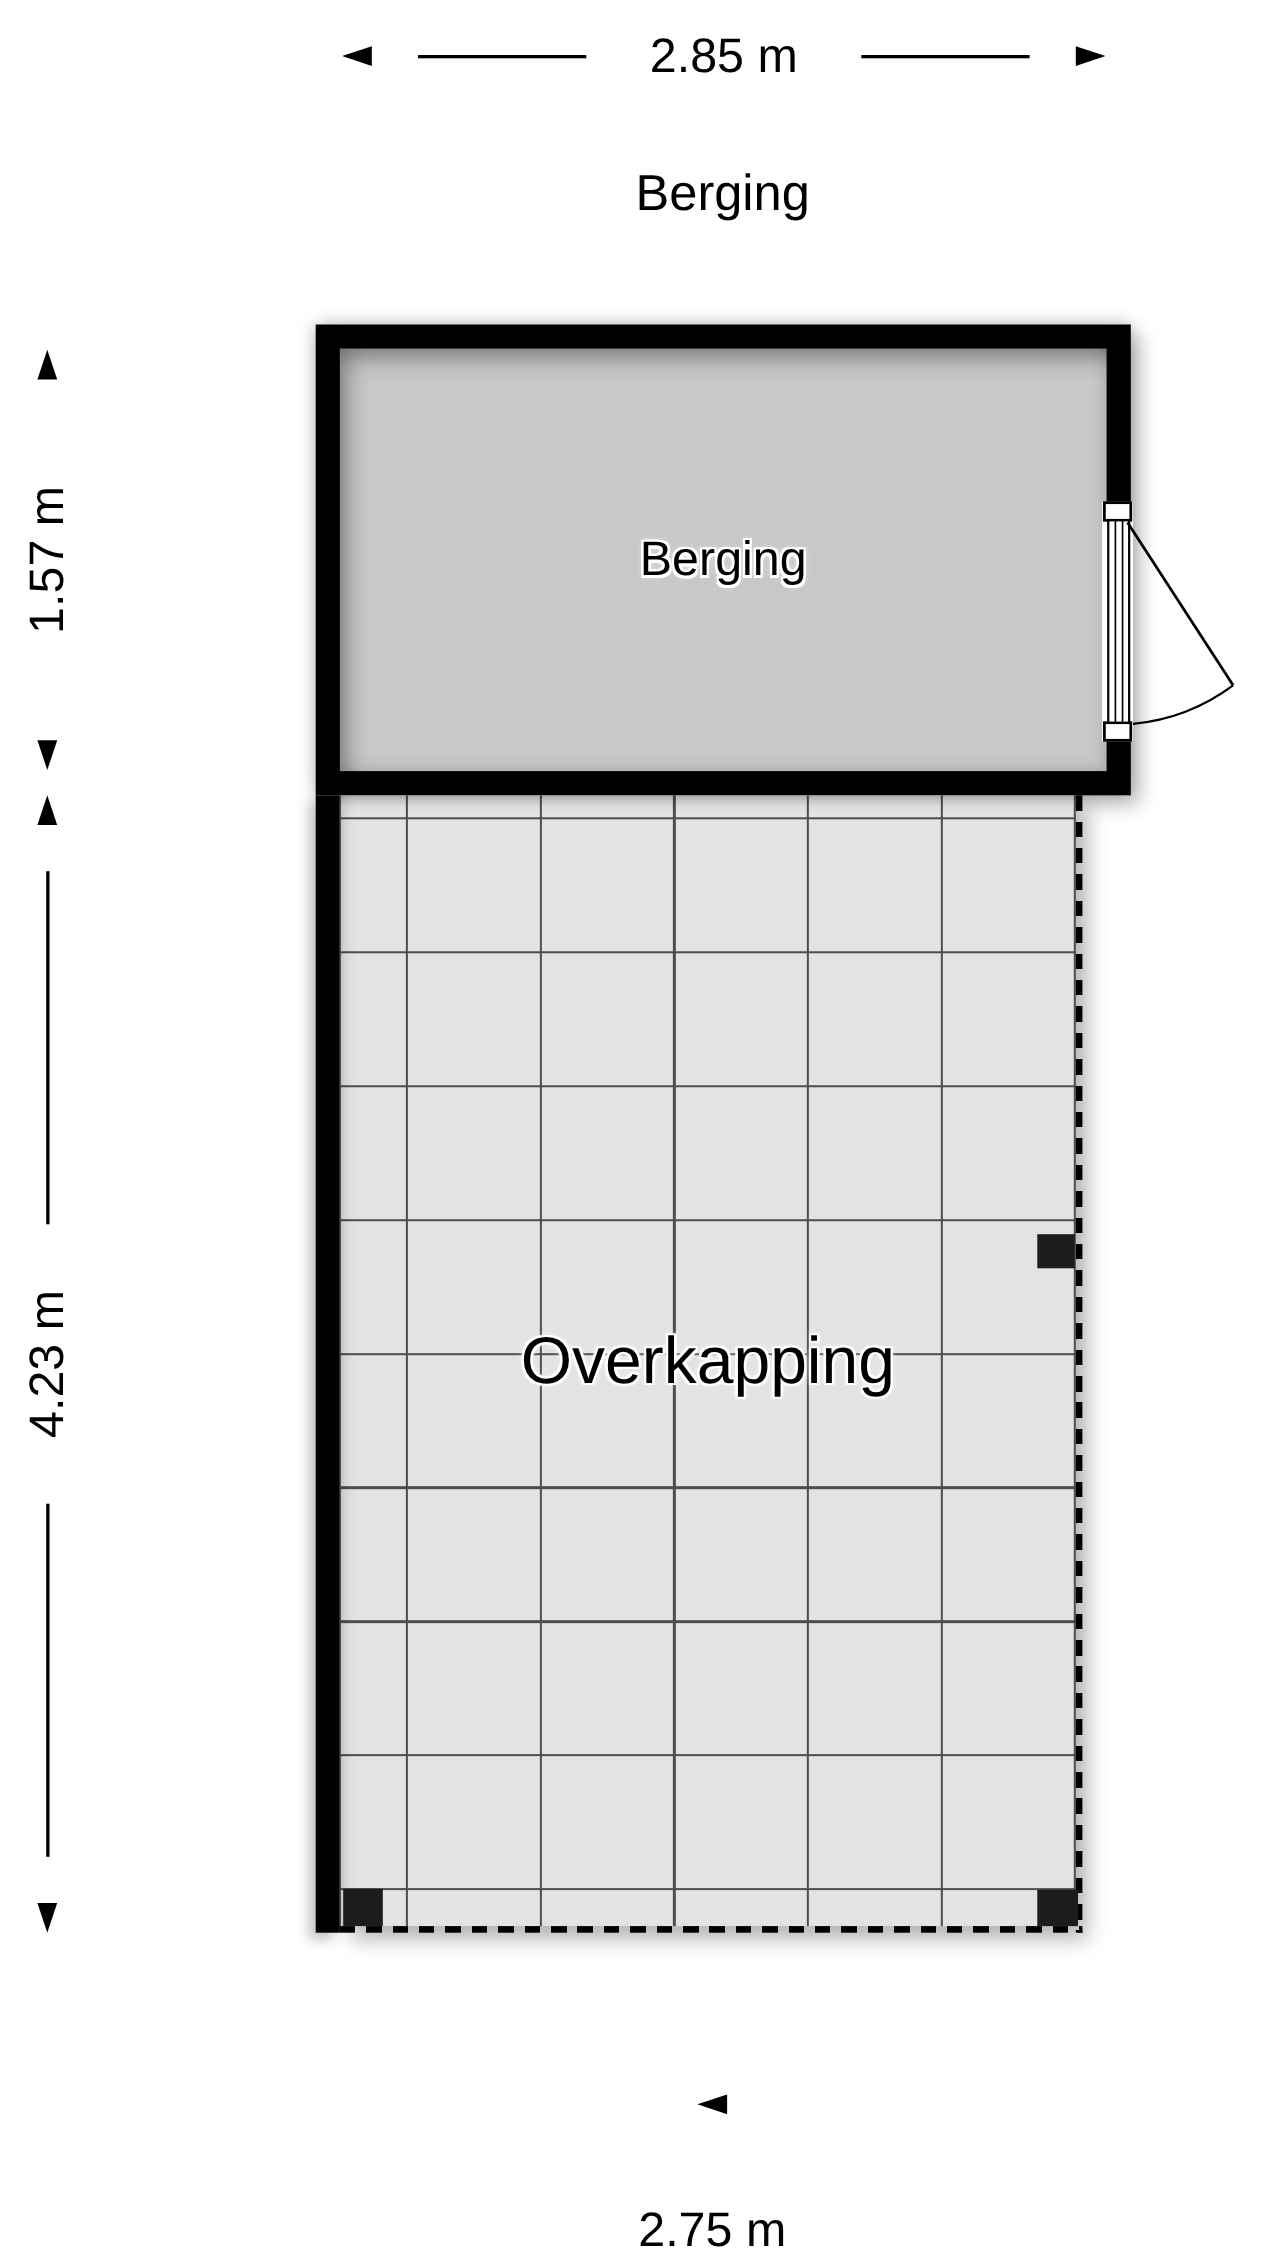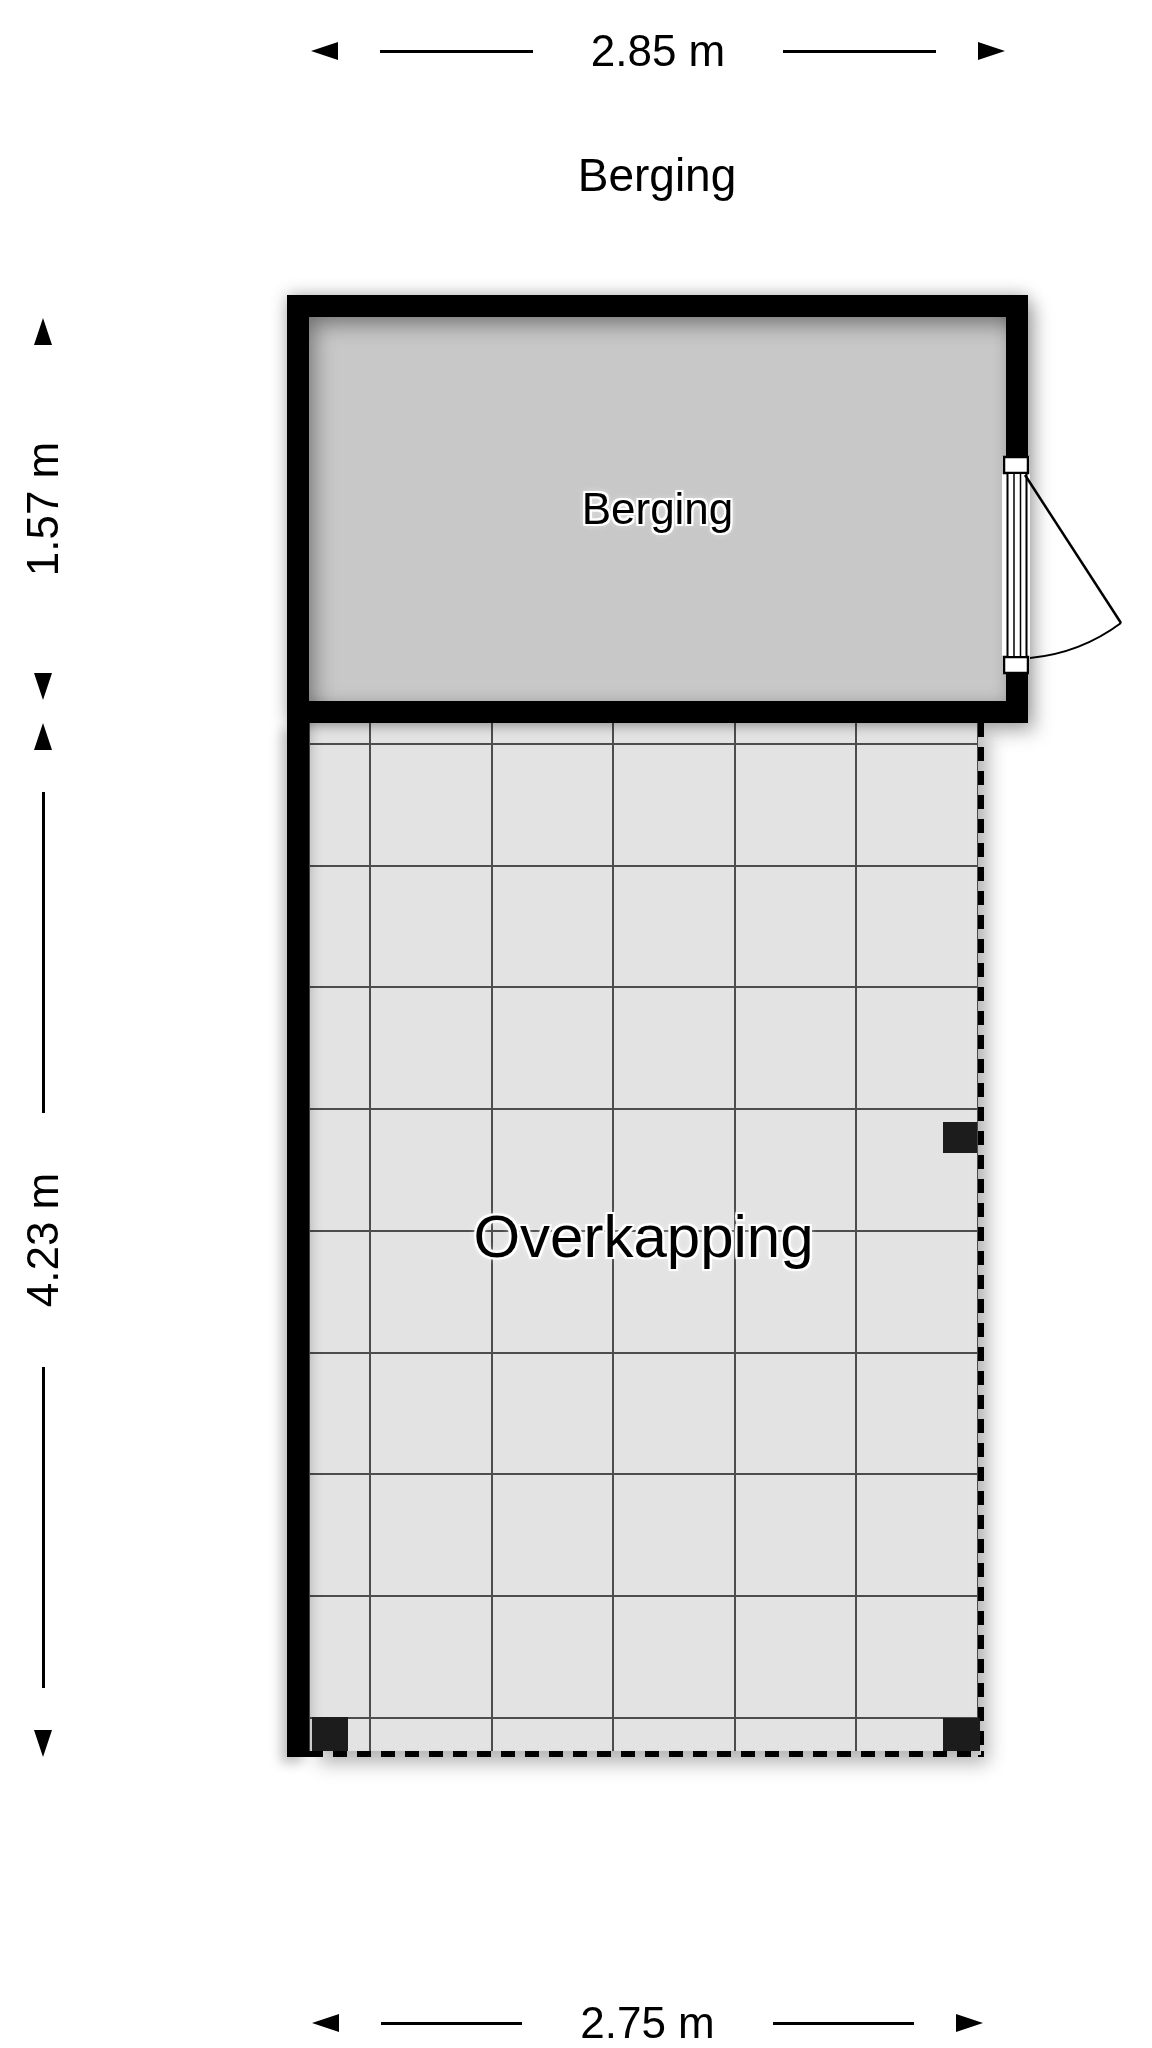--- a/index.html
+++ b/index.html
@@ -138,21 +138,21 @@
   <div class="dim dim-v" style="left:21px; top:723px; height:1034px;">
     <span class="ah ah-up"></span>
     <span class="dlv"></span>
     <span class="vlabel">
       <span class="rot">4.23 m</span>
     </span>
     <span class="dlv"></span>
     <span class="ah ah-down"></span>
   </div>
 
-  <div class="dim dim-h" style="left:312px; top:1999px; width:671px;">
+  <div class="dim dim-h" style="left:312px; top:1904px; width:671px;flex-direction:column;">
     <span class="ah ah-left"></span>
     <span class="dl"></span>
     <span class="dim-label">2.75 m</span>
     <span class="dl"></span>
     <span class="ah ah-right"></span>
   </div>
 
 </div>
 
 </body></html>

